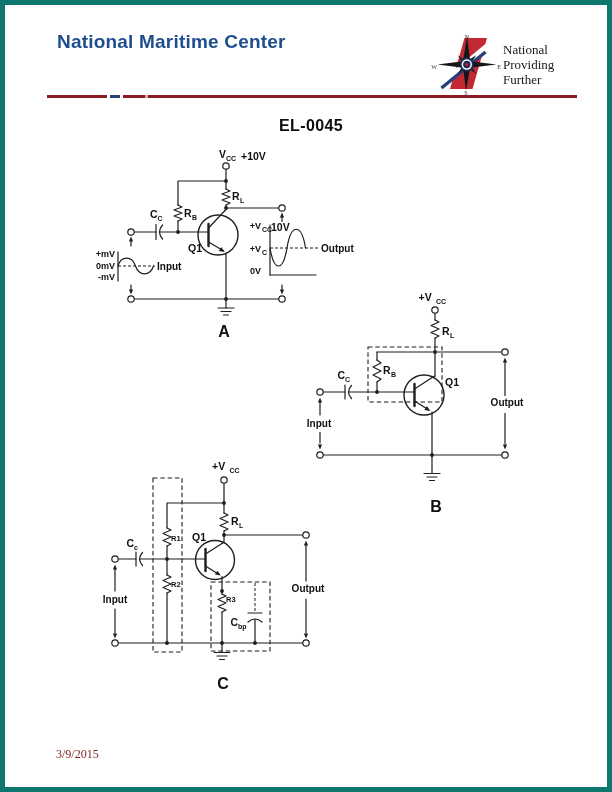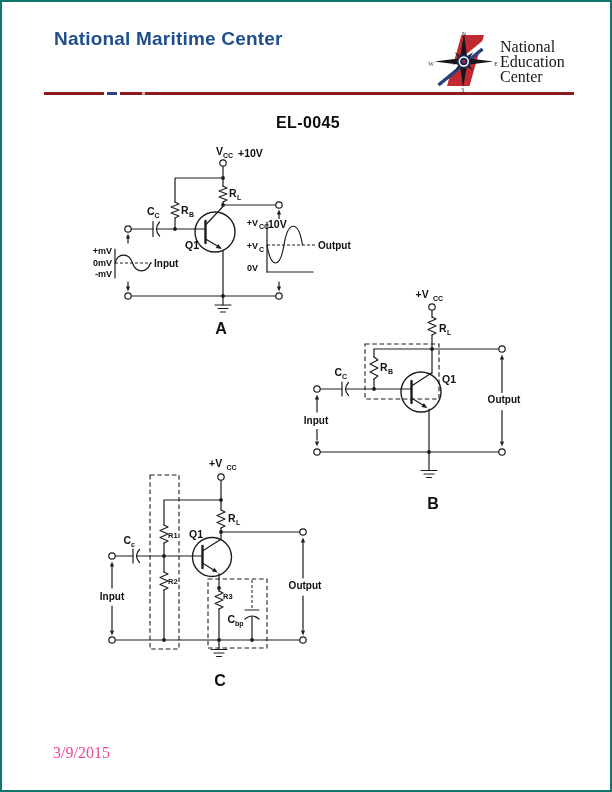--- a/index.html
+++ b/index.html
@@ -1,35 +1,35 @@
 <!DOCTYPE html>
 <html><head>
 <meta charset="utf-8">
 <style>
   html,body { margin:0; padding:0; background:#f2f2f2; }
   .page {
     position:relative; width:612px; height:792px; background:#ffffff;
     font-family:"Liberation Sans", sans-serif; overflow:hidden; margin:0 auto;
-    border:2px solid #0f766e; box-sizing:border-box;
+    border:5px solid #0f766e; box-sizing:border-box;
   }
   .org-title { position:absolute; left:52px; top:26px; font-size:19px; font-weight:bold; color:#1f4e8e; letter-spacing:0.2px; }
   .org-tagline { position:absolute; left:52px; top:62px; font-size:12.5px; color:#8d929a; }
   .divider {
     position:absolute; left:42px; top:90px; width:530px; height:3px;
     background:linear-gradient(to right,
       #8e1b22 0px,#8e1b22 60px,#ffffff 60px,#ffffff 63px,#2a4180 63px,#2a4180 73px,
       #ffffff 73px,#ffffff 76px,#8e1b22 76px,#8e1b22 98px,#dba7ab 98px,#dba7ab 101px,
       #8e1b22 101px,#8e1b22 100%);
   }
   .logo-compass { position:absolute; left:426px; top:26px; width:72px; height:66px; }
-  .logo-text { position:absolute; left:498px; top:37px; font-family:"Liberation Serif", serif; font-size:16px; line-height:15px; color:#17171f; }
+  .logo-text { position:absolute; left:498px; top:37px; font-family:"Liberation Serif", serif; font-size:13px; line-height:15px; color:#17171f; }
   .page-title { position:absolute; left:0; top:112px; width:612px; text-align:center; font-size:16px; font-weight:bold; color:#0d0d0d; letter-spacing:0.4px; }
   .circuit { position:absolute; }
   .footer { position:absolute; left:0; top:697px; width:612px; text-align:center; font-size:10px; font-weight:bold; line-height:12.3px; color:#111; }
-  .date { position:absolute; left:51px; top:742px; font-family:"Liberation Serif", serif; font-size:16px; color:#ec4899; }
+  .date { position:absolute; left:51px; top:742px; font-family:"Liberation Serif", serif; font-size:12px; color:#7f1d1d; }
 
   
   .w   { fill:none; stroke:#1d1d1d; stroke-width:1.2; stroke-linecap:round; stroke-linejoin:round; }
   .w2  { fill:none; stroke:#1d1d1d; stroke-width:1.4; }
   .bar { fill:none; stroke:#1d1d1d; stroke-width:2.4; stroke-linecap:round; }
   .wdash { fill:none; stroke:#1d1d1d; stroke-width:1; stroke-dasharray:3,2; }
   .boxdash { fill:none; stroke:#1d1d1d; stroke-width:1.1; stroke-dasharray:4.5,2.8; }
   .term { fill:#fff; stroke:#1d1d1d; stroke-width:1.2; }
   .dot { fill:#1d1d1d; } .ah { fill:#1d1d1d; }
   text { fill:#101010; }
@@ -59,22 +59,22 @@
     <circle cx="461.8" cy="59.5" r="5.2" fill="#ffffff"></circle>
     <circle cx="461.8" cy="59.5" r="3.7" fill="#1d2b57"></circle>
     <circle cx="461.8" cy="59.5" r="1.6" fill="#c8202f"></circle>
     <text class="logo-letter" x="462" y="34">N</text>
     <text class="logo-letter" x="461" y="89.5">S</text>
     <text class="logo-letter" x="494" y="64">E</text>
     <text class="logo-letter" x="429" y="64">W</text>
   </svg>
   <div class="logo-text">
     <div>National</div>
-    <div>Education</div>
-    <div>Center</div>
+    <div>Providing</div>
+    <div>Further</div>
   </div>
 
   <div class="divider"></div>
 
   <div class="page-title">EL-0045</div>
 
   <svg class="circuit" style="left:70px;top:140px;width:295px;height:200px" viewBox="70 140 295 200">
     <g class="w">
       <path d="M221,164.5 V176"></path>
         <path d="M221,176 H173 V200"></path>

